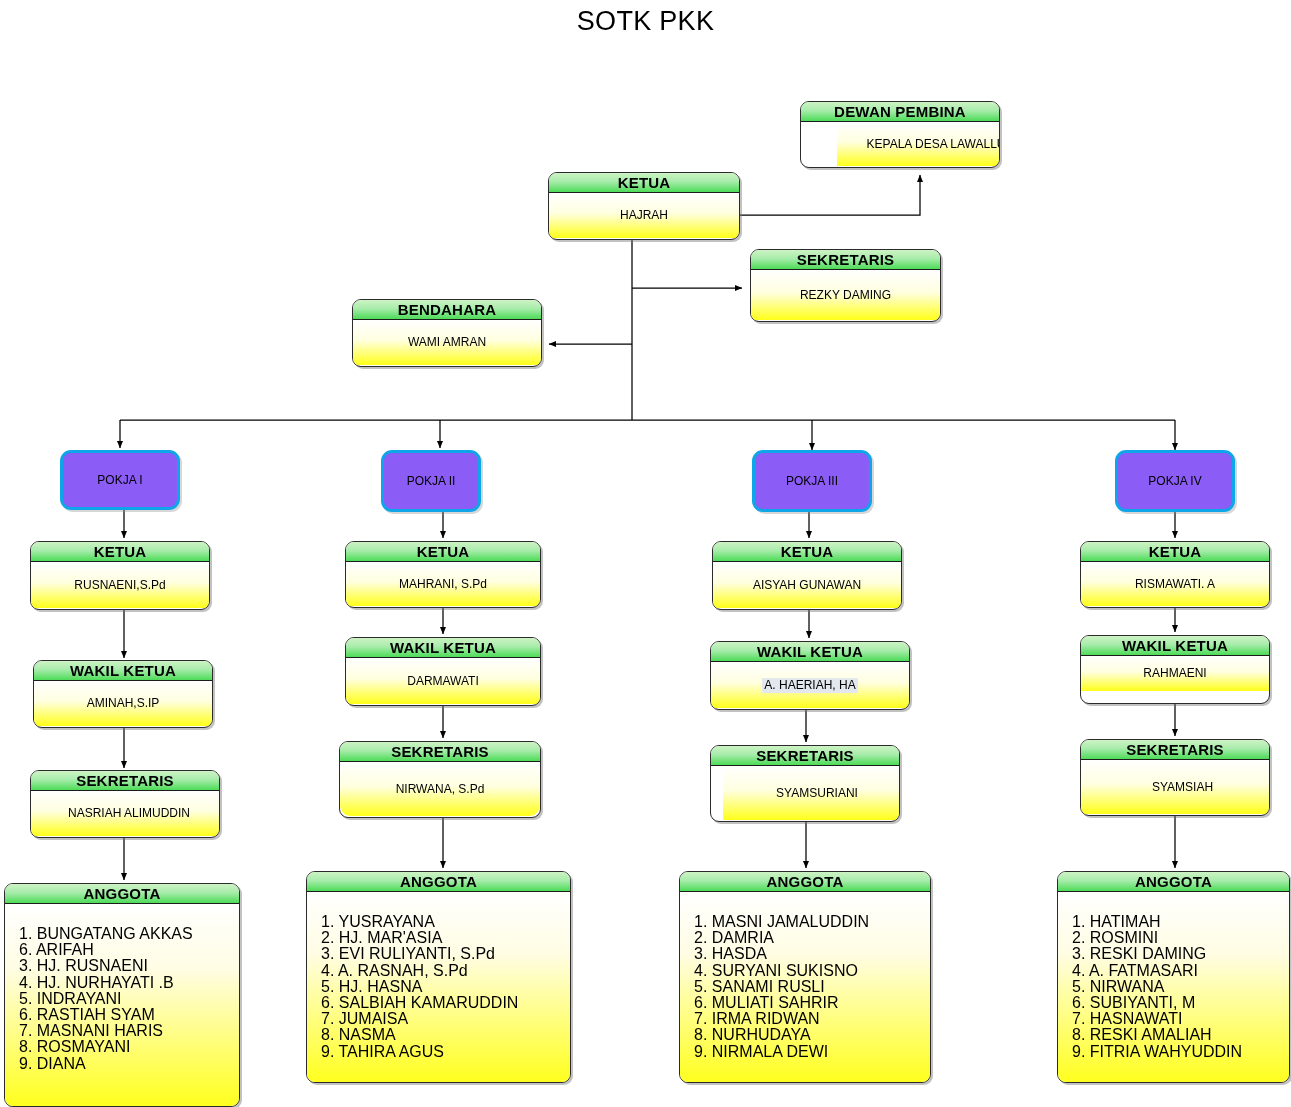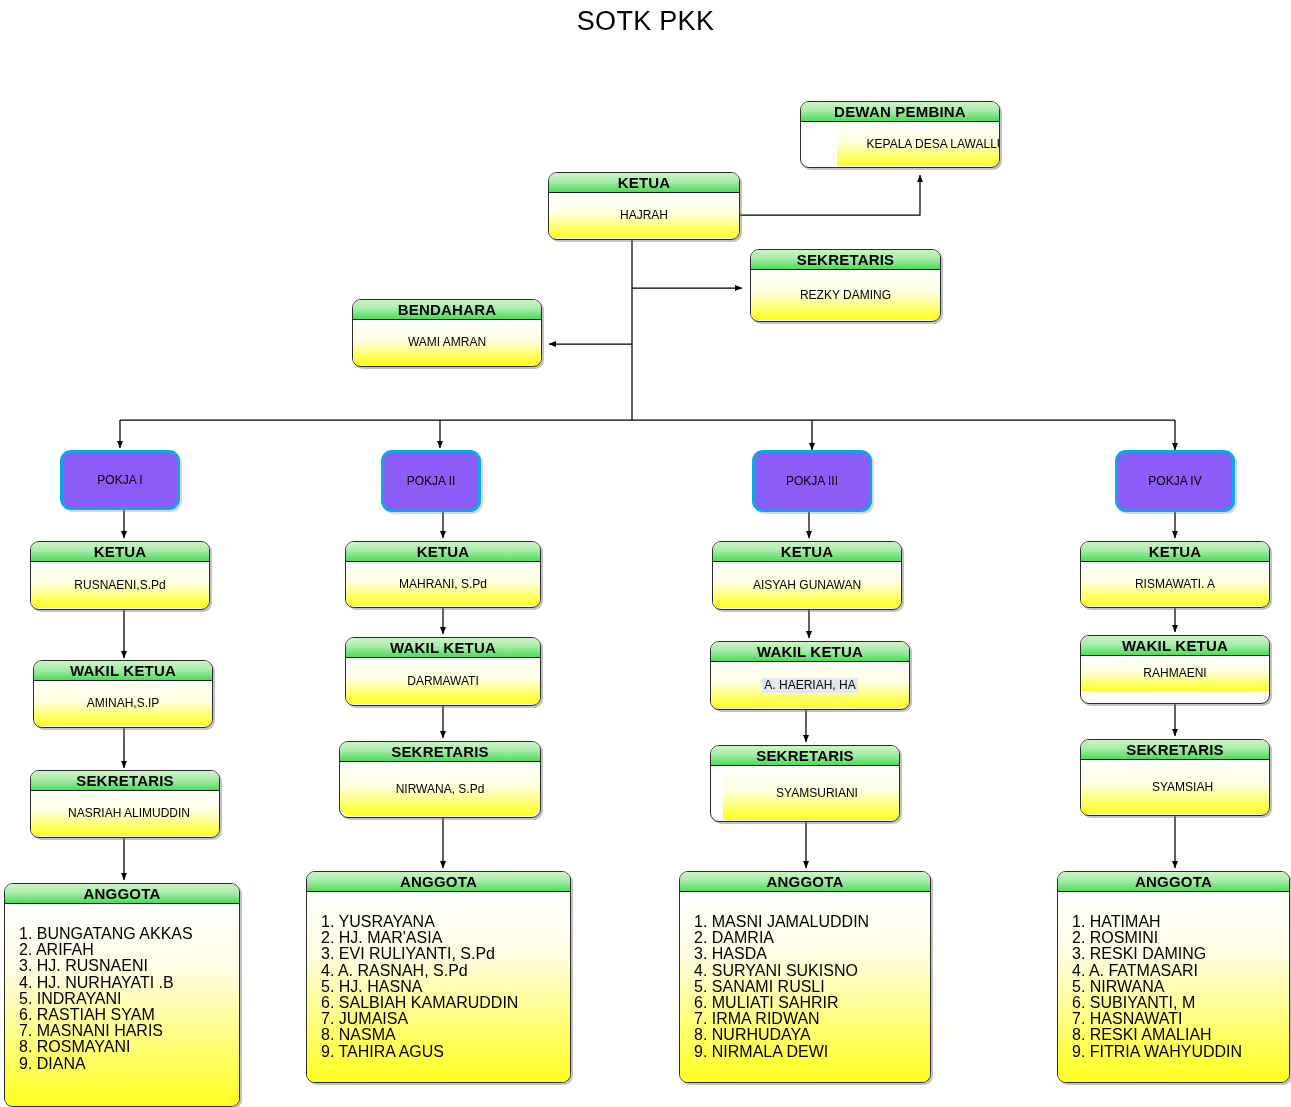--- a/index.html
+++ b/index.html
@@ -193,21 +193,21 @@
 
   <div class="node" style="left:30px; top:770px; width:190px; height:68px;">
     <div class="hdr">SEKRETARIS</div>
     <div class="bdy" style="height:45px;padding-left:8px;">NASRIAH ALIMUDDIN</div>
   </div>
 
   <div class="node list" style="left:4px; top:883px; width:236px; height:224px;">
     <div class="hdr">ANGGOTA</div>
     <div class="bdy" style="height:205px;">
         <div class="row">1. BUNGATANG AKKAS</div>
-        <div class="row">2. ARIFAH</div>
+        <div class="row">6. ARIFAH</div>
         <div class="row">3. HJ. RUSNAENI</div>
         <div class="row">4. HJ. NURHAYATI .B</div>
         <div class="row">5. INDRAYANI</div>
         <div class="row">6. RASTIAH SYAM</div>
         <div class="row">7. MASNANI HARIS</div>
         <div class="row">8. ROSMAYANI</div>
         <div class="row">9. DIANA</div>
       </div>
   </div>
 

